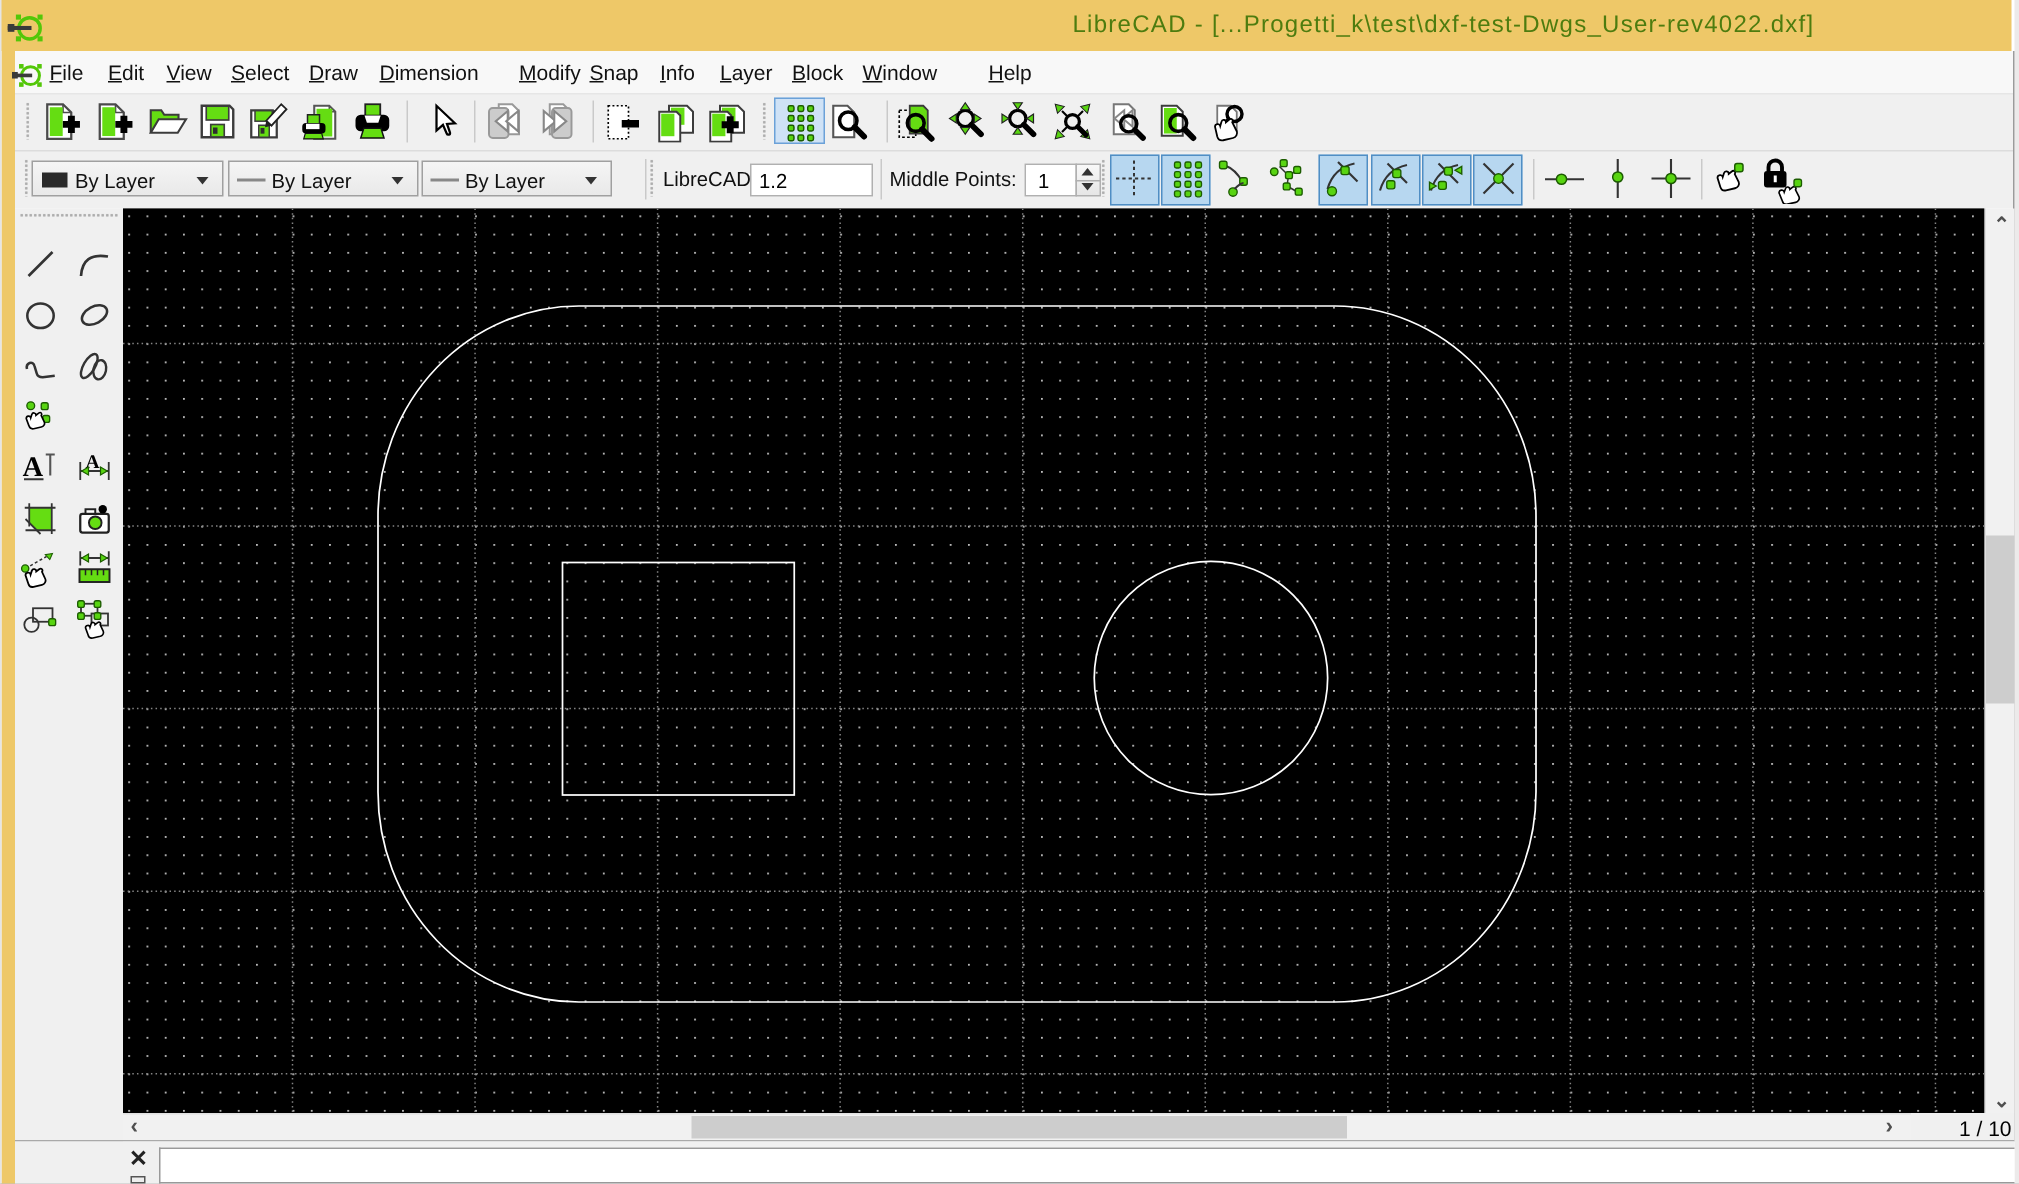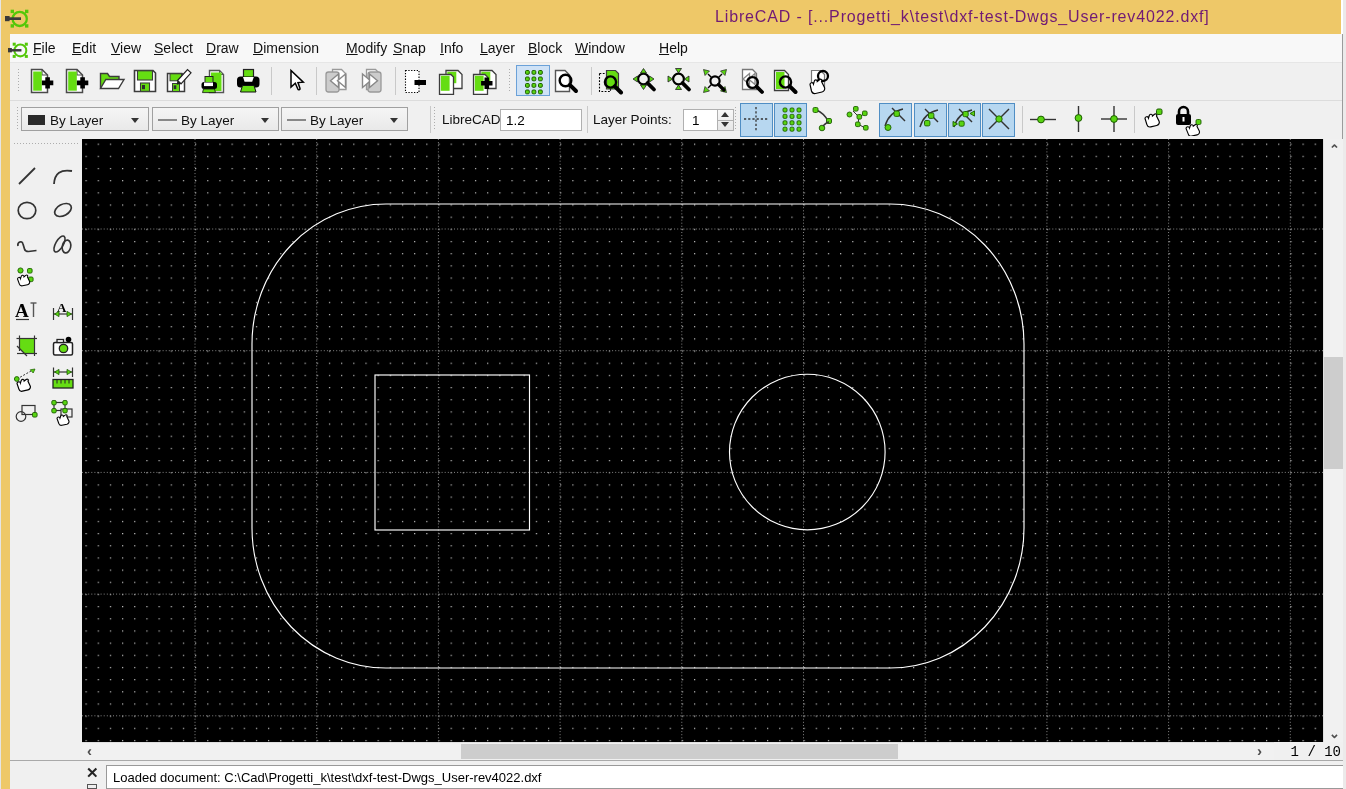--- a/index.html
+++ b/index.html
@@ -2,21 +2,21 @@
 <html><head>
 <meta charset="utf-8">
 <style>
 * { margin:0; padding:0; box-sizing:border-box; }
 html,body { width:1346px; height:789px; overflow:hidden; background:#fff; }
 body { font-family:"Liberation Sans", sans-serif; }
 #win { position:absolute; left:0; top:0; width:1346px; height:789px; }
 .abs { position:absolute; }
 
 #titlebar { left:0; top:0; width:1341px; height:34px; background:#eec868; }
-#titletxt { left:715px; top:8px; width:492px; text-align:center; font-size:16px; letter-spacing:0.85px; color:#701a75; white-space:nowrap; }
+#titletxt { left:715px; top:8px; width:492px; text-align:center; font-size:16px; letter-spacing:0.85px; color:#4d7c0f; white-space:nowrap; }
 
 #goldleft { left:1px; top:0; width:9px; height:789px; background:#eec868; }
 #edgeL { left:0; top:0; width:1px; height:789px; background:#e5e5e5; }
 #edgeR { left:1343px; top:0; width:3px; height:789px; background:#eceaea; }
 #edgeRline { left:1342px; top:34px; width:1px; height:726px; background:#9b9b9b; }
 
 #menubar { left:10px; top:34px; width:1332px; height:28px; background:#f8f8f8; }
 .mi { position:absolute; top:40px; font-size:14px; color:#111; }
 
 #tb1 { left:10px; top:62px; width:1332px; height:38px; background:#f0f0f0; border-top:1px solid #e6e6e6; }
@@ -38,21 +38,21 @@
 .snapbtn { position:absolute; top:102.5px; width:33px; height:34px; }
 .snapbtn.on { background:#b7d7f0; border:1px solid #508ec4; }
 
 #leftpanel { left:10px; top:139px; width:72px; height:627px; background:#f0f0f0; }
 #canvas { left:82px; top:139px; width:1241px; height:603px; background:#000; }
 
 #vscroll { left:1323px; top:139px; width:20px; height:603px; background:#f1f1f1; border-left:1px solid #e0e0e0; }
 #vthumb { left:1324px; top:357px; width:19px; height:112px; background:#cdcdcd; }
 #hscroll { left:82px; top:742px; width:1192px; height:18px; background:#f1f1f1; border-top:1px solid #e0e0e0; }
 #hthumb { left:461px; top:744px; width:437px; height:15px; background:#cdcdcd; }
-#pagelabel { left:1274px; top:742px; width:69px; height:18px; background:#f0f0f0; font-size:14px; color:#000; text-align:right; padding-top:2px; padding-right:2px;font-family:Liberation Mono, monospace;}
+#pagelabel { left:1274px; top:742px; width:69px; height:18px; background:#f0f0f0; font-size:14px; color:#000; text-align:right; padding-top:2px; padding-right:2px;}
 #botline { left:10px; top:760px; width:1333px; height:1px; background:#a9a9a9; }
 #botarea { left:10px; top:761px; width:1333px; height:28px; background:#f0f0f0; }
 #cmdbox { left:106px; top:765px; width:1237px; height:24px; background:#fff; border:1px solid #999; border-right:none; }
 #cmdtext { left:113px; top:770px; font-size:13px; color:#000; white-space:nowrap; }
 #xbtn { left:86px; top:767px; width:14px; height:14px; font-size:15px; font-weight:bold; color:#222; line-height:12px; }
 .chev { color:#4f4f4f; font-size:13px; font-weight:bold; }
 </style>
 </head>
 <body>
 <div id="win">
@@ -274,21 +274,21 @@
     <div class="abs" style="left:5px;top:11px;width:19px;height:2px;background:#888"></div>
     <div class="ctext">By Layer</div>
       <div class="arr"></div>
   </div>
   <div class="tsep2 abs" style="left:430px;top:106px"></div>
   <div class="handle" style="left:433px;top:106px"></div>
   <div class="lbl abs" style="left:442px">LibreCAD:</div>
   <div class="abs" style="left:500px;top:109px;width:82px;height:22px;background:#fff;border:1px solid #b0b0b0"></div>
   <div class="abs" style="left:506px;top:113px;font-size:13.5px;color:#000">1.2</div>
   <div class="tsep2 abs" style="left:587px;top:106px"></div>
-  <div class="lbl abs" style="left:593px">Layer Points:</div>
+  <div class="lbl abs" style="left:593px">Middle Points:</div>
   <div class="abs" style="left:683px;top:109px;width:35px;height:22px;background:#fff;border:1px solid #b0b0b0"></div>
   <div class="abs" style="left:692px;top:113px;font-size:13.5px;color:#000">1</div>
   <div class="abs" style="left:717px;top:109px;width:17px;height:22px;background:linear-gradient(#f8f8f8,#e6e6e6);border:1px solid #b0b0b0"></div>
   <div class="abs" style="left:721px;top:112px;width:0;height:0;border-left:4px solid transparent;border-right:4px solid transparent;border-bottom:5px solid #333"></div>
   <div class="abs" style="left:721px;top:122px;width:0;height:0;border-left:4px solid transparent;border-right:4px solid transparent;border-top:5px solid #333"></div>
   <div class="abs" style="left:717px;top:119.5px;width:17px;height:1px;background:#b0b0b0"></div>
   <div class="handle" style="left:734px;top:106px"></div>
 
   <div class="snapbtn on abs" style="left:740px"></div>
   <div class="snapbtn on abs" style="left:774.3px"></div>
@@ -497,21 +497,20 @@
   <div class="abs" id="hscroll"></div>
   <div class="abs" id="hthumb"></div>
   <div class="abs" id="pagelabel">1 / 10</div>
   <div class="abs chev" style="left:1329px;top:142px">⌃</div>
   <div class="abs chev" style="left:1329px;top:726px">⌄</div>
   <div class="abs chev" style="left:87px;top:742px;font-size:15px">‹</div>
   <div class="abs chev" style="left:1257px;top:742px;font-size:15px">›</div>
   <div class="abs" id="botline"></div>
   <div class="abs" id="botarea"></div>
   <div class="abs" id="cmdbox"></div>
-  <div class="abs" id="cmdtext">Loaded document: C:\Cad\Progetti_k\test\dxf-test-Dwgs_User-rev4022.dxf</div>
   <div class="abs" id="xbtn">✕</div>
   <div class="abs" style="left:87px;top:784px;width:10px;height:5px;border:1.5px solid #555;background:#eee"></div>
 
   <svg class="abs" style="left:82px;top:139px" width="1241" height="603" viewBox="0 0 1241 603">
     <defs>
       <pattern id="griddots" x="3.5" y="4.6" width="12.17" height="12.17" patternUnits="userSpaceOnUse">
         <rect x="0" y="0" width="1.2" height="1.2" fill="#c0c0c0"></rect>
       </pattern>
     </defs>
     <rect x="0" y="0" width="1241" height="603" fill="#000"></rect>

